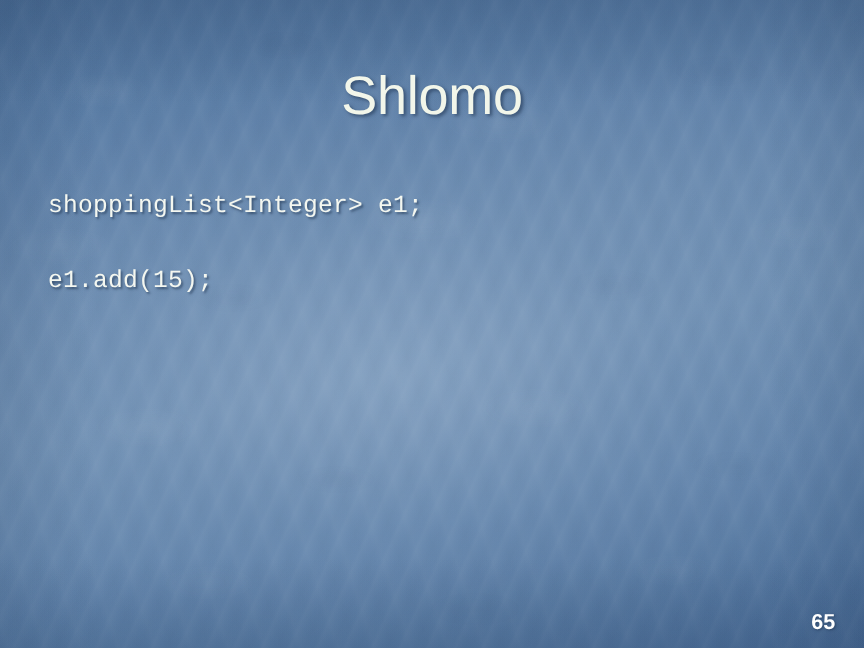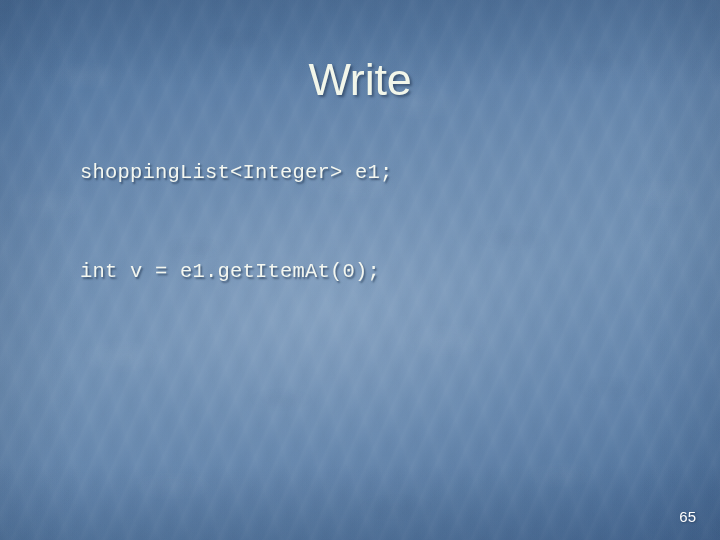--- a/index.html
+++ b/index.html
@@ -113,21 +113,20 @@
     text-shadow: 2px 2px 3px rgba(28,48,76,0.60);
     white-space: nowrap;
   }
 
   
   .body {
     position: absolute;
     left: 40px;
     top: 158px;
     width: 640px;
-    margin-left: 40px;
   }
 
   .code-line {
     font-family: "Liberation Mono", "DejaVu Sans Mono", monospace;
     font-size: 20.5px;
     line-height: 29px;
     color: #f4f7f0;
     text-shadow: 1.5px 1.5px 2px rgba(26,46,74,0.62);
     white-space: pre;
     letter-spacing: 0.2px;
@@ -147,51 +146,51 @@
     color: #ffffff;
     text-shadow: 1px 1px 2px rgba(26,46,74,0.55);
     letter-spacing: 0.1px;
     white-space: nowrap;
   }
 
   .footer-page {
     position: absolute;
     right: 24px;
     top: 508px;
-    font-size: 15px;
-    font-weight: 400;
+    font-size: 18px;
+    font-weight: 700;
     color: #ffffff;
     text-shadow: 1px 1px 2px rgba(26,46,74,0.55);
     white-space: nowrap;
   }
 </style>
 </head>
 <body>
 
 <div class="slide">
 
   <div class="bg-base"></div>
   <div class="bg-streaks"></div>
   <div class="bg-speckle"></div>
   <div class="bg-vignette"></div>
 
   <div class="content">
 
-    <div class="title">Write</div>
+    <div class="title">Shlomo</div>
 
     <div class="body">
 
       <div class="code-line">shoppingList&lt;Integer&gt; e1;</div>
 
       <div class="gap-1"></div>
 
+      <div class="code-line">e1.add(15);</div>
 
       <div class="gap-2"></div>
 
-      <div class="code-line">int v = e1.getItemAt(0);</div>
 
       <div class="gap-3"></div>
 
 
     </div>
 
 
     <div class="footer-page">65</div>
 
   </div>

